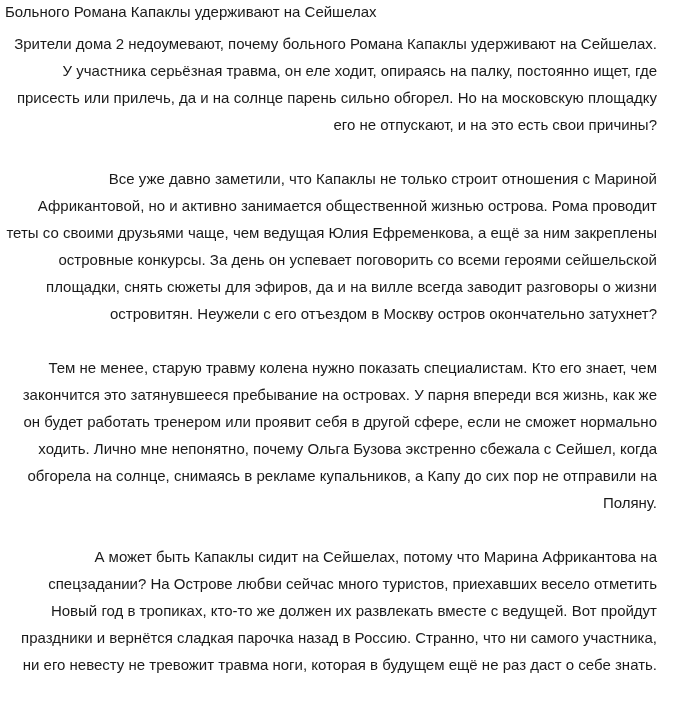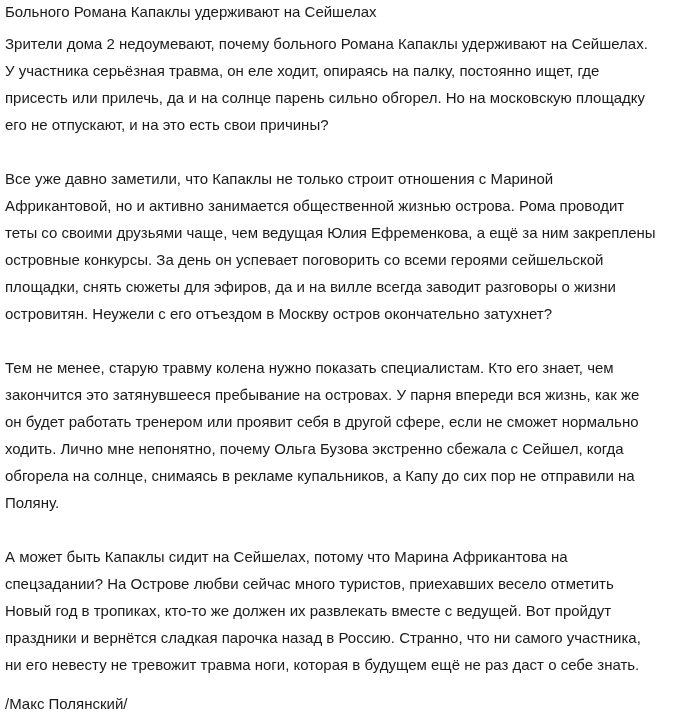--- a/index.html
+++ b/index.html
@@ -30,21 +30,21 @@
     max-width: 640px;
   }
   .article-body {
     font-size: 15px;
     line-height: 27px;
     color: #1a1a1a;
   }
   .article-paragraph {
     margin: 0 0 27px 0;
     max-width: 652px;
-    text-align: left;
+    text-align: right;
     white-space: normal;
   }
   .article-paragraph:last-of-type {
     margin-bottom: 12px;
   }
   .article-signature {
     font-size: 15px;
     line-height: 27px;
     color: #1a1a1a;
     margin: 0;
@@ -60,16 +60,15 @@
   <div class="article-body">
 
     <p class="article-paragraph">Зрители дома 2 недоумевают, почему больного Романа Капаклы удерживают на Сейшелах. У участника серьёзная травма, он еле ходит, опираясь на палку, постоянно ищет, где присесть или прилечь, да и на солнце парень сильно обгорел. Но на московскую площадку его не отпускают, и на это есть свои причины?</p>
 
     <p class="article-paragraph">Все уже давно заметили, что Капаклы не только строит отношения с Мариной Африкантовой, но и активно занимается общественной жизнью острова. Рома проводит теты со своими друзьями чаще, чем ведущая Юлия Ефременкова, а ещё за ним закреплены островные конкурсы. За день он успевает поговорить со всеми героями сейшельской площадки, снять сюжеты для эфиров, да и на вилле всегда заводит разговоры о жизни островитян. Неужели с его отъездом в Москву остров окончательно затухнет?</p>
 
     <p class="article-paragraph">Тем не менее, старую травму колена нужно показать специалистам. Кто его знает, чем закончится это затянувшееся пребывание на островах. У парня впереди вся жизнь, как же он будет работать тренером или проявит себя в другой сфере, если не сможет нормально ходить. Лично мне непонятно, почему Ольга Бузова экстренно сбежала с Сейшел, когда обгорела на солнце, снимаясь в рекламе купальников, а Капу до сих пор не отправили на Поляну.</p>
 
     <p class="article-paragraph">А может быть Капаклы сидит на Сейшелах, потому что Марина Африкантова на спецзадании? На Острове любви сейчас много туристов, приехавших весело отметить Новый год в тропиках, кто-то же должен их развлекать вместе с ведущей. Вот пройдут праздники и вернётся сладкая парочка назад в Россию. Странно, что ни самого участника, ни его невесту не тревожит травма ноги, которая в будущем ещё не раз даст о себе знать.</p>
 
-    <div class="article-signature">/Макс Полянский/</div>
 
   </div>
 </div>
 
 </body></html>

